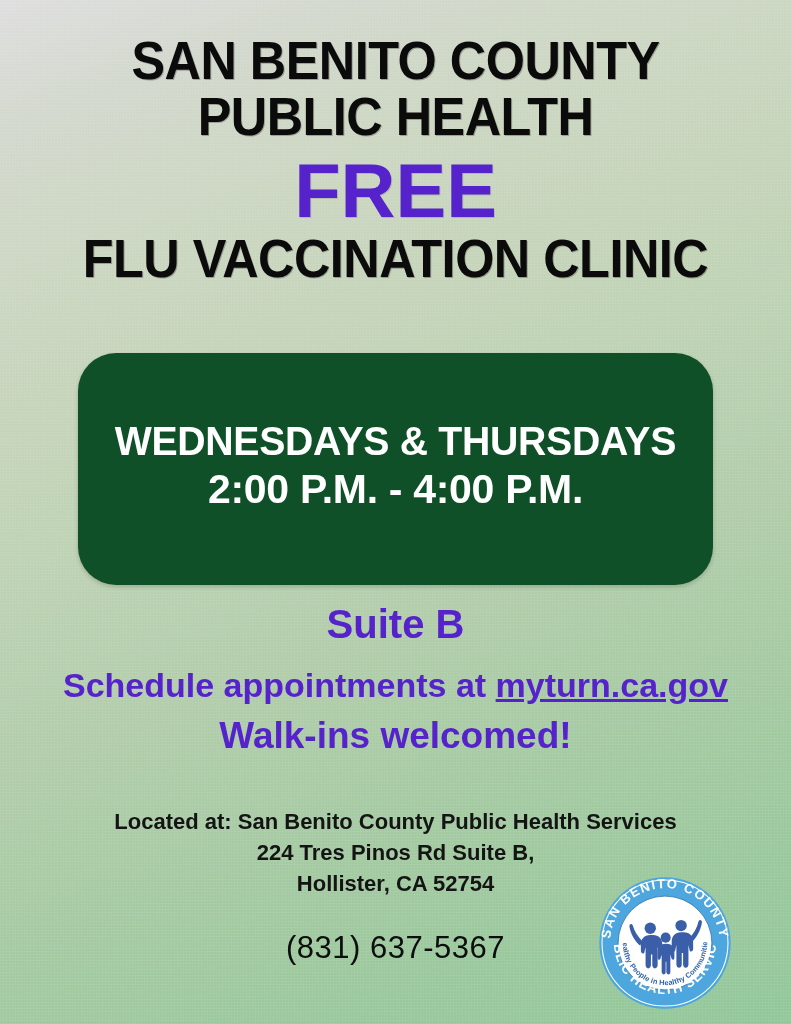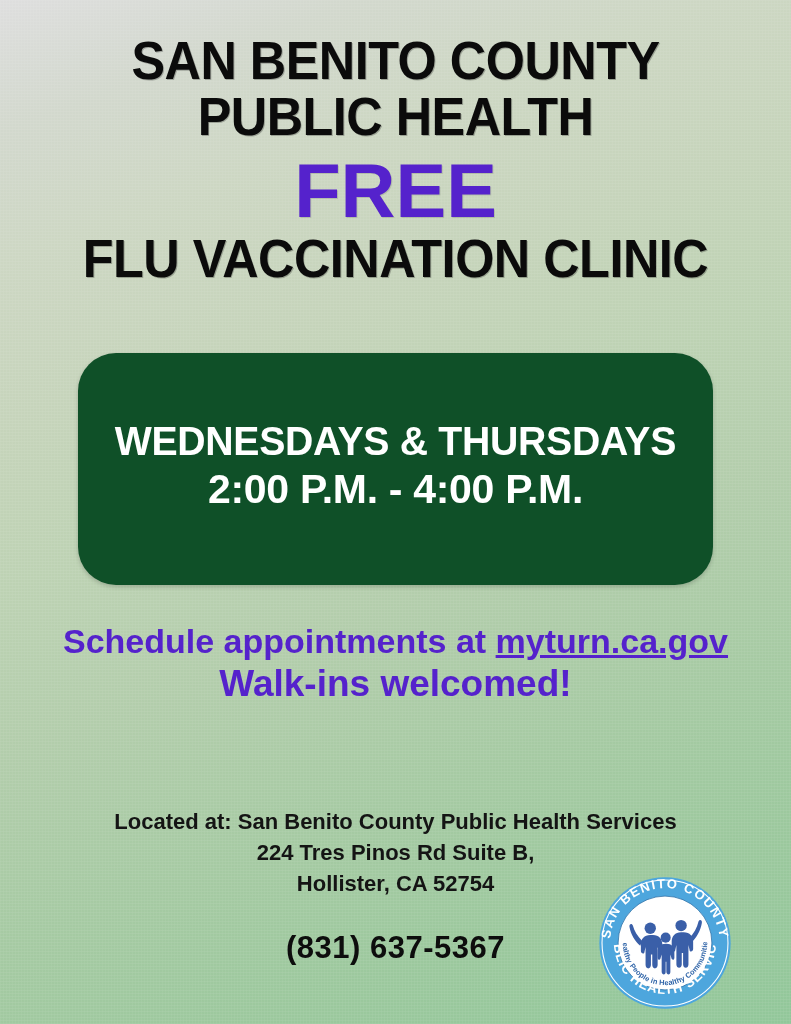--- a/index.html
+++ b/index.html
@@ -131,21 +131,21 @@
     margin-top: 20px;
     line-height: 1.15;
   }
   #schedule-link {
     color: #5522cc;
     text-decoration: underline;
     text-underline-offset: 2px;
   }
   #walkins {
     font-size: 37px;
-    margin-top: 2px;
+    margin-top: 10px;
     line-height: 1.15;
   }
 
   
   #address-block {
     position: absolute;
     left: 0;
     top: 806px;
     width: 100%;
     text-align: center;
@@ -154,21 +154,21 @@
     display: block;
     color: #141414;
     font-weight: bold;
     font-size: 22px;
     line-height: 1.42;
     white-space: nowrap;
   }
   #phone {
     display: block;
     color: #0d0d0d;
-    font-weight: bold;
+    font-weight: normal;
     font-size: 31px;
     margin-top: 30px;
     white-space: nowrap;
     letter-spacing: .5px;
   }
 
   
   #seal {
     position: absolute;
     left: 598px;
@@ -190,20 +190,21 @@
       <span class="head-line" id="head-free">FREE</span>
       <span class="head-line" id="head-line-4">FLU VACCINATION CLINIC</span>
     </div>
 
     <div id="schedule-panel">
       <span class="sched-line" id="sched-days">WEDNESDAYS &amp; THURSDAYS</span>
       <span class="sched-line" id="sched-time-2">2:00 P.M. - 4:00 P.M.</span>
     </div>
 
     <div id="info-block">
+      <span class="purple" id="suite">Suite B</span>
       <span class="purple" id="schedule-at">
         <span>Schedule appointments at </span><a id="schedule-link" href="#">myturn.ca.gov</a>
       </span>
       <span class="purple" id="walkins">Walk-ins welcomed!</span>
     </div>
 
     <div id="address-block">
       <span class="addr-line">Located at: San Benito County Public Health Services</span>
       <span class="addr-line">224 Tres Pinos Rd Suite B,</span>
       <span class="addr-line">Hollister, CA 52754</span>

